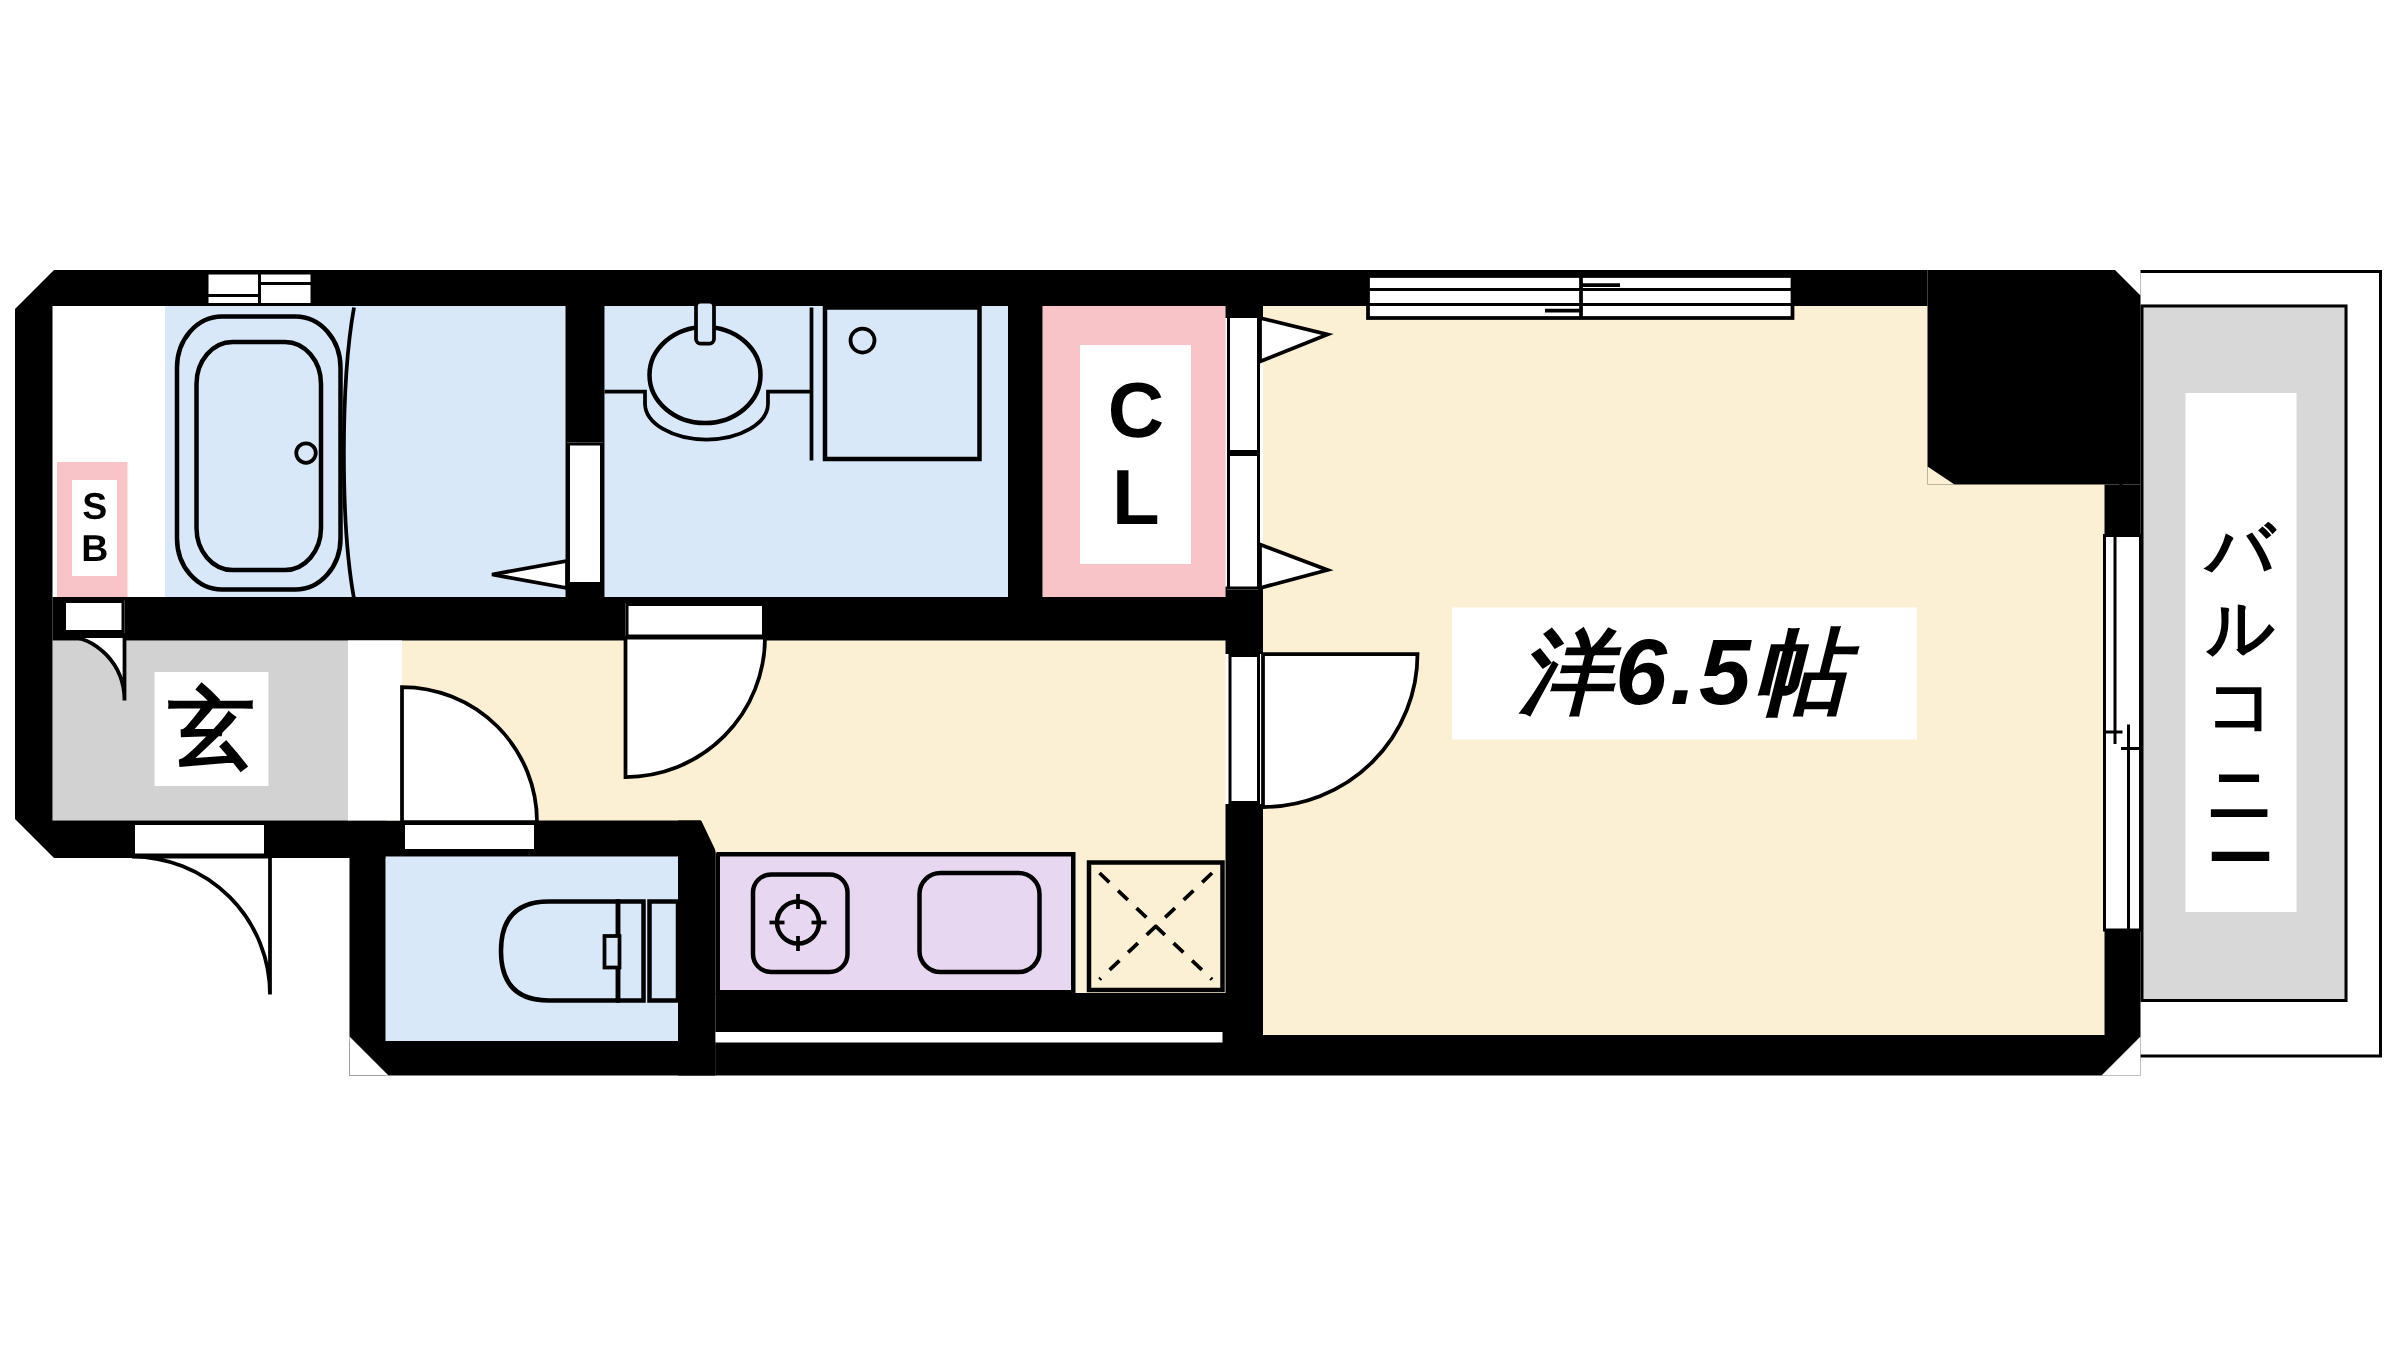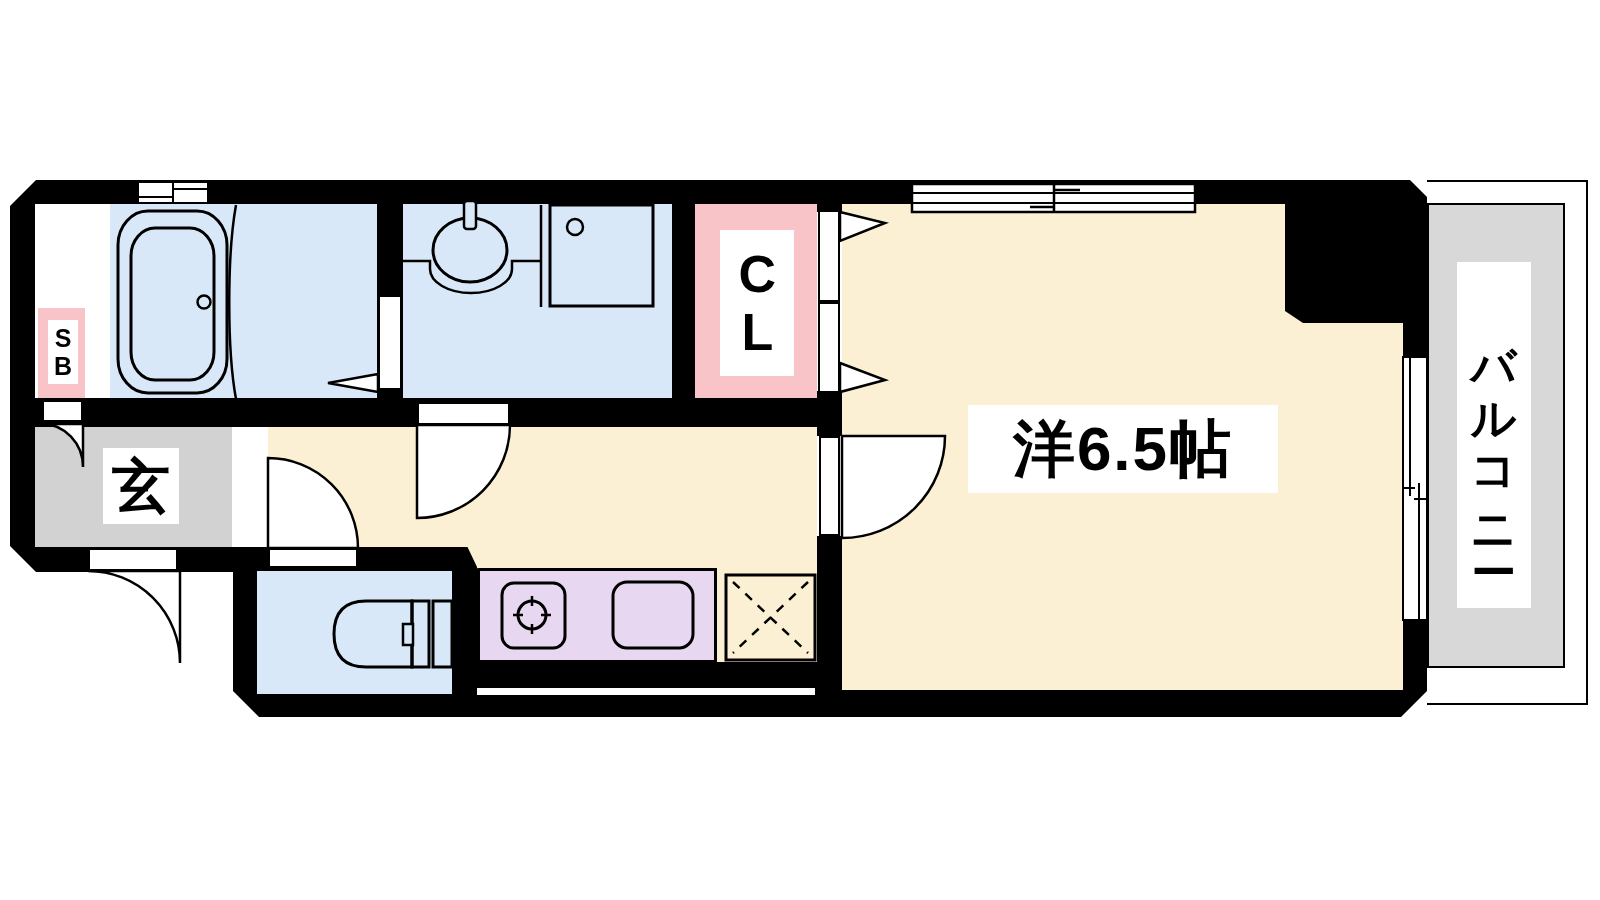--- a/index.html
+++ b/index.html
@@ -51,21 +51,21 @@
   .g-roomdoor{left:819px;top:436px;width:21px;height:100px;}
   .g-cl1{left:818px;top:210px;width:22px;height:92px;}
   .g-cl2{left:818px;top:302px;width:22px;height:91px;}
   .g-strip{left:232px;top:427px;width:36px;height:120px;}
   .g-kitstripe{left:477px;top:688px;width:338px;height:7px;}
   
   .overlay{left:0;top:0;width:1600px;height:900px;z-index:4;pointer-events:none;}
   
   .label{z-index:5;background:#fff;color:#000;font-weight:bold;display:flex;
          align-items:center;justify-content:center;line-height:1.05;}
-  .l-main{left:968px;top:405px;width:310px;height:88px;font-size:62px;letter-spacing:2px;white-space:nowrap;}
+  .l-main{left:968px;top:405px;width:310px;height:88px;font-size:62px;letter-spacing:2px;white-space:nowrap;font-style:italic;}
   .l-cl{left:720px;top:230px;width:74px;height:146px;font-size:52px;
         writing-mode:vertical-rl;text-orientation:upright;}
   .l-sb{left:48px;top:320px;width:30px;height:64px;font-size:25px;
         writing-mode:vertical-rl;text-orientation:upright;}
   .l-gen{left:103px;top:448px;width:76px;height:76px;font-size:58px;}
   .l-balc{left:1457px;top:262px;width:74px;height:346px;font-size:45px;letter-spacing:7px;
         writing-mode:vertical-rl;text-orientation:upright;}
 </style>
 </head>
 <body>

